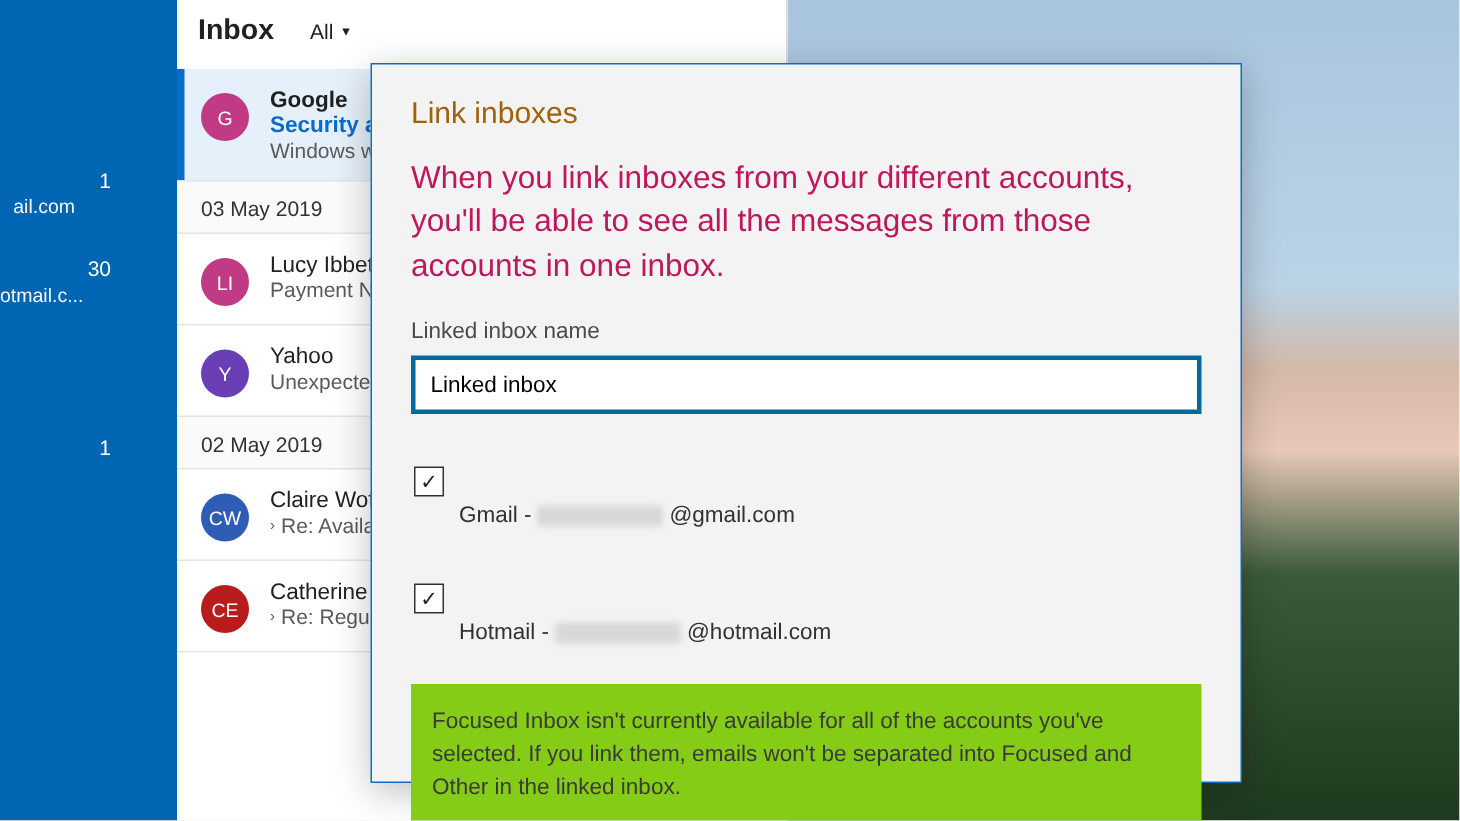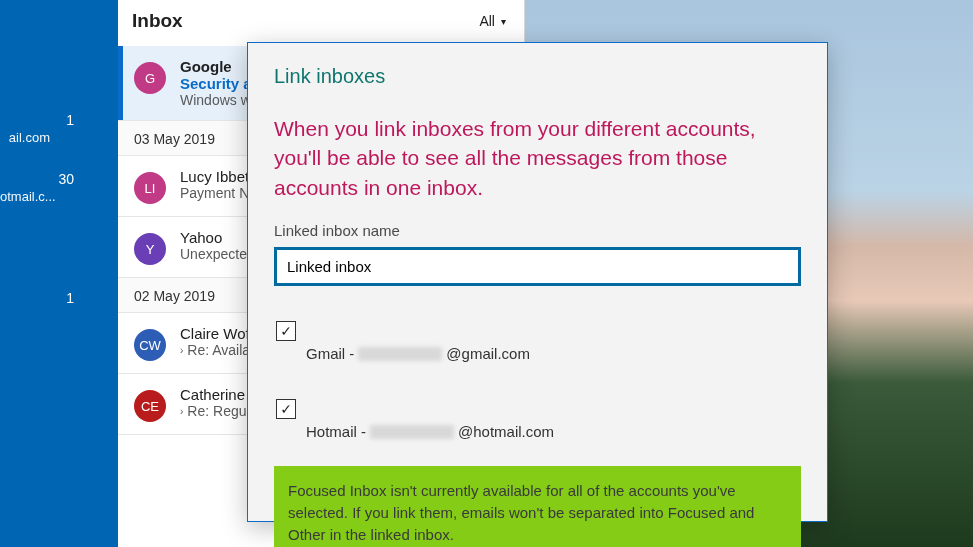--- a/index.html
+++ b/index.html
@@ -46,22 +46,23 @@
     left: 118px; top: 0;
     width: 407px;
     height: 547px;
     background: #fff;
     border-right: 1px solid #d8d8d8;
     z-index: 2;
   }
   .mail-header {
     display: flex;
     align-items: center;
-    justify-content: space-between;
+    justify-content: flex-start;
     padding: 10px 14px 14px 14px;
+    gap: 20px;
   }
   .mail-header h1 { font-size: 19px; font-weight: 600; }
   .filter { font-size: 14px; padding: 2px 4px; cursor: pointer; display: flex; align-items: center; gap: 6px; }
   .msglist { }
   .msg {
     display: flex;
     align-items: flex-start;
     gap: 14px;
     padding: 12px 12px 12px 16px;
     border-bottom: 1px solid #e6e6e6;
@@ -107,21 +108,21 @@
     position: absolute;
     left: 247px; top: 42px;
     width: 581px;
     height: 480px;
     background: #f3f3f3;
     border: 1px solid #0a6cc8;
     padding: 22px 26px 18px 26px;
     z-index: 10;
     box-shadow: 0 6px 24px rgba(0,0,0,.25);
   }
-  .dialog h2 { font-size: 20px; font-weight: 400; margin-bottom: 26px; color: #0f766e; }
+  .dialog h2 { font-size: 20px; font-weight: 400; margin-bottom: 16px; color: #a16207; }
   .dialog p { font-size: 21px; color: #be185d; line-height: 1.4; }
   .field-label { font-size: 15px; color: #4a4a4a; margin-top: 20px; margin-bottom: 8px; }
   .textfield {
     width: 100%;
     padding: 8px 10px;
     font-size: 15px;
     border: 3px solid #0369a1;
     background: #fff;
     outline: none;
   }

